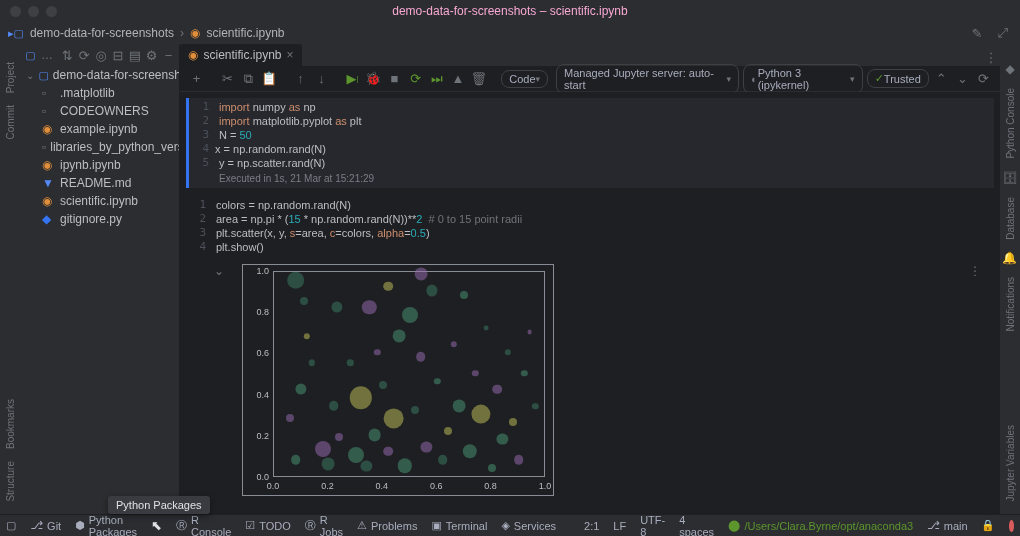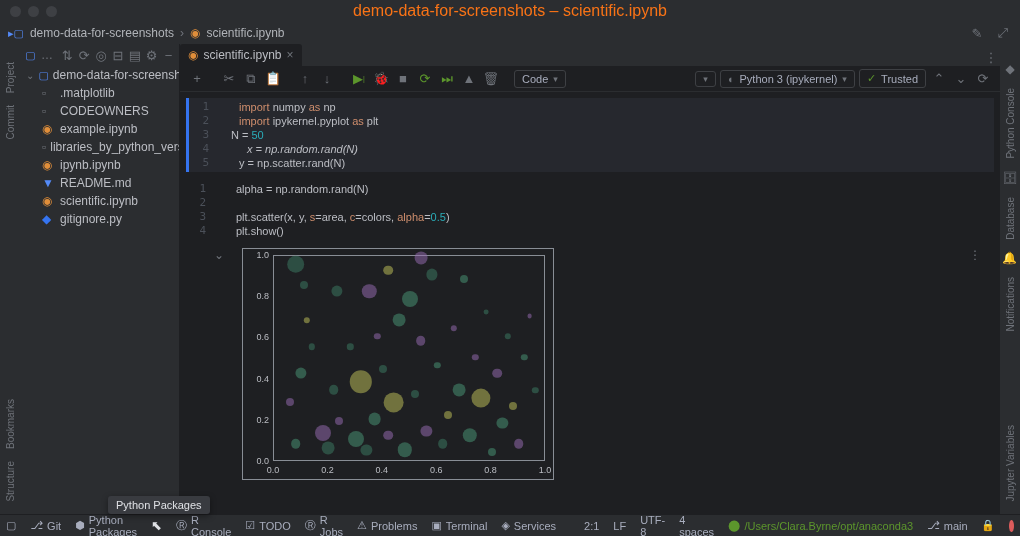--- a/index.html
+++ b/index.html
@@ -1,20 +1,20 @@
 <!DOCTYPE html>
 <html><head>
   <meta charset="utf-8">
   <style>
     * { margin: 0; padding: 0; box-sizing: border-box; font-family: -apple-system, "Segoe UI", sans-serif; }
     body { background: #2b2d30; color: #bcbec4; font-size: 12px; width: 1020px; height: 536px; overflow: hidden; display: flex; flex-direction: column; }
     .titlebar { height: 22px; display: flex; align-items: center; padding: 0 10px; background: #2b2d30; position: relative; }
     .traffic { display: flex; gap: 7px; }
     .dot { width: 11px; height: 11px; border-radius: 50%; background: #3e4044; }
-    .title-center { position: absolute; left: 50%; transform: translateX(-50%); color: #f97316; font-size: 16px; }
+    .title-center { position: absolute; left: 50%; transform: translateX(-50%); color: #f9a8d4; font-size: 12px; }
     .breadcrumb { height: 22px; display: flex; align-items: center; padding: 0 8px; gap: 6px; color: #b0b3b8; font-size: 12px; justify-content: space-between; }
     .bc-left { display: flex; align-items: center; gap: 6px; }
     .bc-right { display: flex; align-items: center; gap: 8px; }
     .ico { width: 14px; height: 14px; display: inline-flex; align-items: center; justify-content: center; font-size: 12px; color: #6f737a; }
     .body-row { flex: 1; display: flex; min-height: 0; }
     .gutter-left, .gutter-right { width: 20px; background: #2b2d30; display: flex; flex-direction: column; align-items: center; gap: 12px; padding-top: 18px; }
     .gutter-left .vlabel, .gutter-right .vlabel { writing-mode: vertical-lr; font-size: 10px; color: #6f737a; cursor: pointer; }
     .gutter-right .vlabel { transform: rotate(180deg); }
     .sidebar { width: 160px; background: #2b2d30; border-right: 1px solid #1e1f22; overflow: hidden; }
     .toolbar-sm { height: 22px; display: flex; align-items: center; padding: 0 4px; gap: 4px; }
@@ -23,30 +23,30 @@
     .tree-row { display: flex; align-items: center; height: 18px; padding-left: 6px; gap: 4px; white-space: nowrap; }
     .tree-row.depth1 { padding-left: 22px; }
     .chev { color: #6f737a; font-size: 10px; width: 10px; }
     .file-ico { width: 14px; height: 14px; display: inline-block; }
     .editor-area { flex: 1; display: flex; flex-direction: column; background: #1e1f22; min-width: 0; }
     .tabs { height: 22px; display: flex; align-items: flex-end; background: #2b2d30; }
     .tab { display: flex; align-items: center; gap: 5px; padding: 3px 8px; font-size: 12px; background: #1e1f22; color: #bcbec4; height: 22px; border-top-left-radius: 3px; border-top-right-radius: 3px; }
     .tab .close { color: #6f737a; font-size: 12px; cursor: pointer; }
     .main-tb { height: 26px; display: flex; align-items: center; padding: 0 8px; gap: 4px; background: #1e1f22; border-bottom: 1px solid #2b2d30; }
     .main-tb .spacer { flex: 1; }
-    .chip { display: flex; align-items: center; gap: 5px; padding: 2px 7px; border: 1px solid #3e4044; border-radius: 3px; font-size: 11px; color: #a8adbd; cursor: pointer; }
+    .chip { display: flex; align-items: center; padding: 2px 7px; border: 1px solid #3e4044; border-radius: 8px; font-size: 11px; color: #a8adbd; cursor: pointer; }
     .chip .arr { font-size: 9px; color: #6f737a; }
     .run-ico { color: #5c962c; }
     .notebook { flex: 1; overflow-y: auto; position: relative; background: #1e1f22; padding-top: 6px; }
     .cell { display: flex; margin: 0 6px 8px 6px; }
     .cell-prompt { width: 42px; text-align: right; padding-right: 10px; color: #467cda; font-family: "Menlo", monospace; font-size: 11px; padding-top: 2px; }
     .cell-gutter-ln { width: 14px; text-align: right; color: #4b5059; font-family: "Menlo", monospace; font-size: 11px; line-height: 14px; }
     .cell-body { flex: 1; font-family: "Menlo", monospace; font-size: 11px; line-height: 14px; padding: 2px 6px; position: relative; }
     .cell.active .cell-body { border-left: 3px solid #3574f0; background: #26282e; }
-    .code-line { white-space: pre; margin-left: 20px; }
+    .code-line { white-space: pre; }
     .kw { color: #cf8e6d; }
     .id { color: #bcbec4; }
     .as { color: #cf8e6d; }
     .num { color: #2aacb8; }
     .cmgrey { color: #6f737a; }
     .param { color: #cf8e6d; }
     .exec { color: #7a7e85; font-size: 10px; margin-top: 2px; }
     .out-cell { display: flex; margin: 0 6px 8px 58px; position: relative; }
     .out-chev { position: absolute; left: -24px; top: 0; color: #6f737a; cursor: pointer; font-size: 12px; }
     .out-more { position: absolute; right: 12px; top: 0; color: #6f737a; cursor: pointer; letter-spacing: 1px; }
@@ -188,20 +188,21 @@
       <span class="tool-ico run-ico">⏭</span>
       <span class="tool-ico">▲</span>
       <span class="tool-ico">🗑</span>
       <span style="width:6px"></span>
       <div class="chip">
         <span>Code</span>
           <span class="arr">▾</span>
       </div>
       <span class="spacer"></span>
       <div class="chip">
+        <span>Managed Jupyter server: auto-start</span>
           <span class="arr">▾</span>
       </div>
       <div class="chip">
         <span class="python-badge">◐</span>
         <span>Python 3 (ipykernel)</span>
           <span class="arr">▾</span>
       </div>
       <div class="chip">
         <span class="check">✓</span>
         <span>Trusted</span>
@@ -215,44 +216,46 @@
       <span class="check" style="position:absolute; right:10px; top:6px">✓</span>
       <div id="cells">
           <div class="cell active">
             <div class="cell-body">
               <div style="display: flex;">
                 <div class="cell-gutter-ln">1</div>
                 <div class="code-line" style="padding-left: 10px;"><span class="kw">import </span><span class="id">numpy </span><span class="as">as </span><span class="id">np</span></div>
               </div>
               <div style="display: flex;">
                 <div class="cell-gutter-ln">2</div>
-                <div class="code-line" style="padding-left: 10px;"><span class="kw">import </span><span class="id">ipykernel.pyplot </span><span class="as">as </span><span class="id">plt</span></div>
+                <div class="code-line" style="padding-left: 10px;"><span class="kw">import </span><span class="id">matplotlib.pyplot </span><span class="as">as </span><span class="id">plt</span></div>
               </div>
               <div style="display: flex;">
                 <div class="cell-gutter-ln">3</div>
-                <div class="code-line" style="padding-left: 2px;"><span class="id">N = </span><span class="num">50</span></div>
+                <div class="code-line" style="padding-left: 10px;"><span class="id">N = </span><span class="num">50</span></div>
               </div>
               <div style="display: flex;">
                 <div class="cell-gutter-ln">4</div>
-                <div class="code-line" style="padding-left: 18px; font-style: italic;"><span class="id">x = np.random.rand(N)</span></div>
+                <div class="code-line" style="padding-left: 6px;"><span class="id">x = np.random.rand(N)</span></div>
               </div>
               <div style="display: flex;">
                 <div class="cell-gutter-ln">5</div>
                 <div class="code-line" style="padding-left: 10px;"><span class="id">y = np.scatter.rand(N)</span></div>
               </div>
+              <div class="exec" style="padding-left: 24px;">Executed in 1s, 21 Mar at 15:21:29</div>
             </div>
           </div>
           <div class="cell">
             <div class="cell-body">
               <div style="display: flex;">
                 <div class="cell-gutter-ln">1</div>
-                <div class="code-line" style="padding-left: 10px;"><span class="id">alpha = np.random.rand(N)</span></div>
+                <div class="code-line" style="padding-left: 10px;"><span class="id">colors = np.random.rand(N)</span></div>
               </div>
               <div style="display: flex;">
                 <div class="cell-gutter-ln">2</div>
+                <div class="code-line" style="padding-left: 10px;"><span class="id">area = np.pi * (</span><span class="num">15</span><span class="id"> * np.random.rand(N))**</span><span class="num">2  </span><span class="cmgrey"># 0 to 15 point radii</span></div>
               </div>
               <div style="display: flex;">
                 <div class="cell-gutter-ln">3</div>
                 <div class="code-line" style="padding-left: 10px;"><span class="id">plt.scatter(x, y, </span><span class="param">s</span><span class="id">=area, </span><span class="param">c</span><span class="id">=colors, </span><span class="param">alpha</span><span class="id">=</span><span class="num">0.5</span><span class="id">)</span></div>
               </div>
               <div style="display: flex;">
                 <div class="cell-gutter-ln">4</div>
                 <div class="code-line" style="padding-left: 10px;"><span class="id">plt.show()</span></div>
               </div>
             </div>

